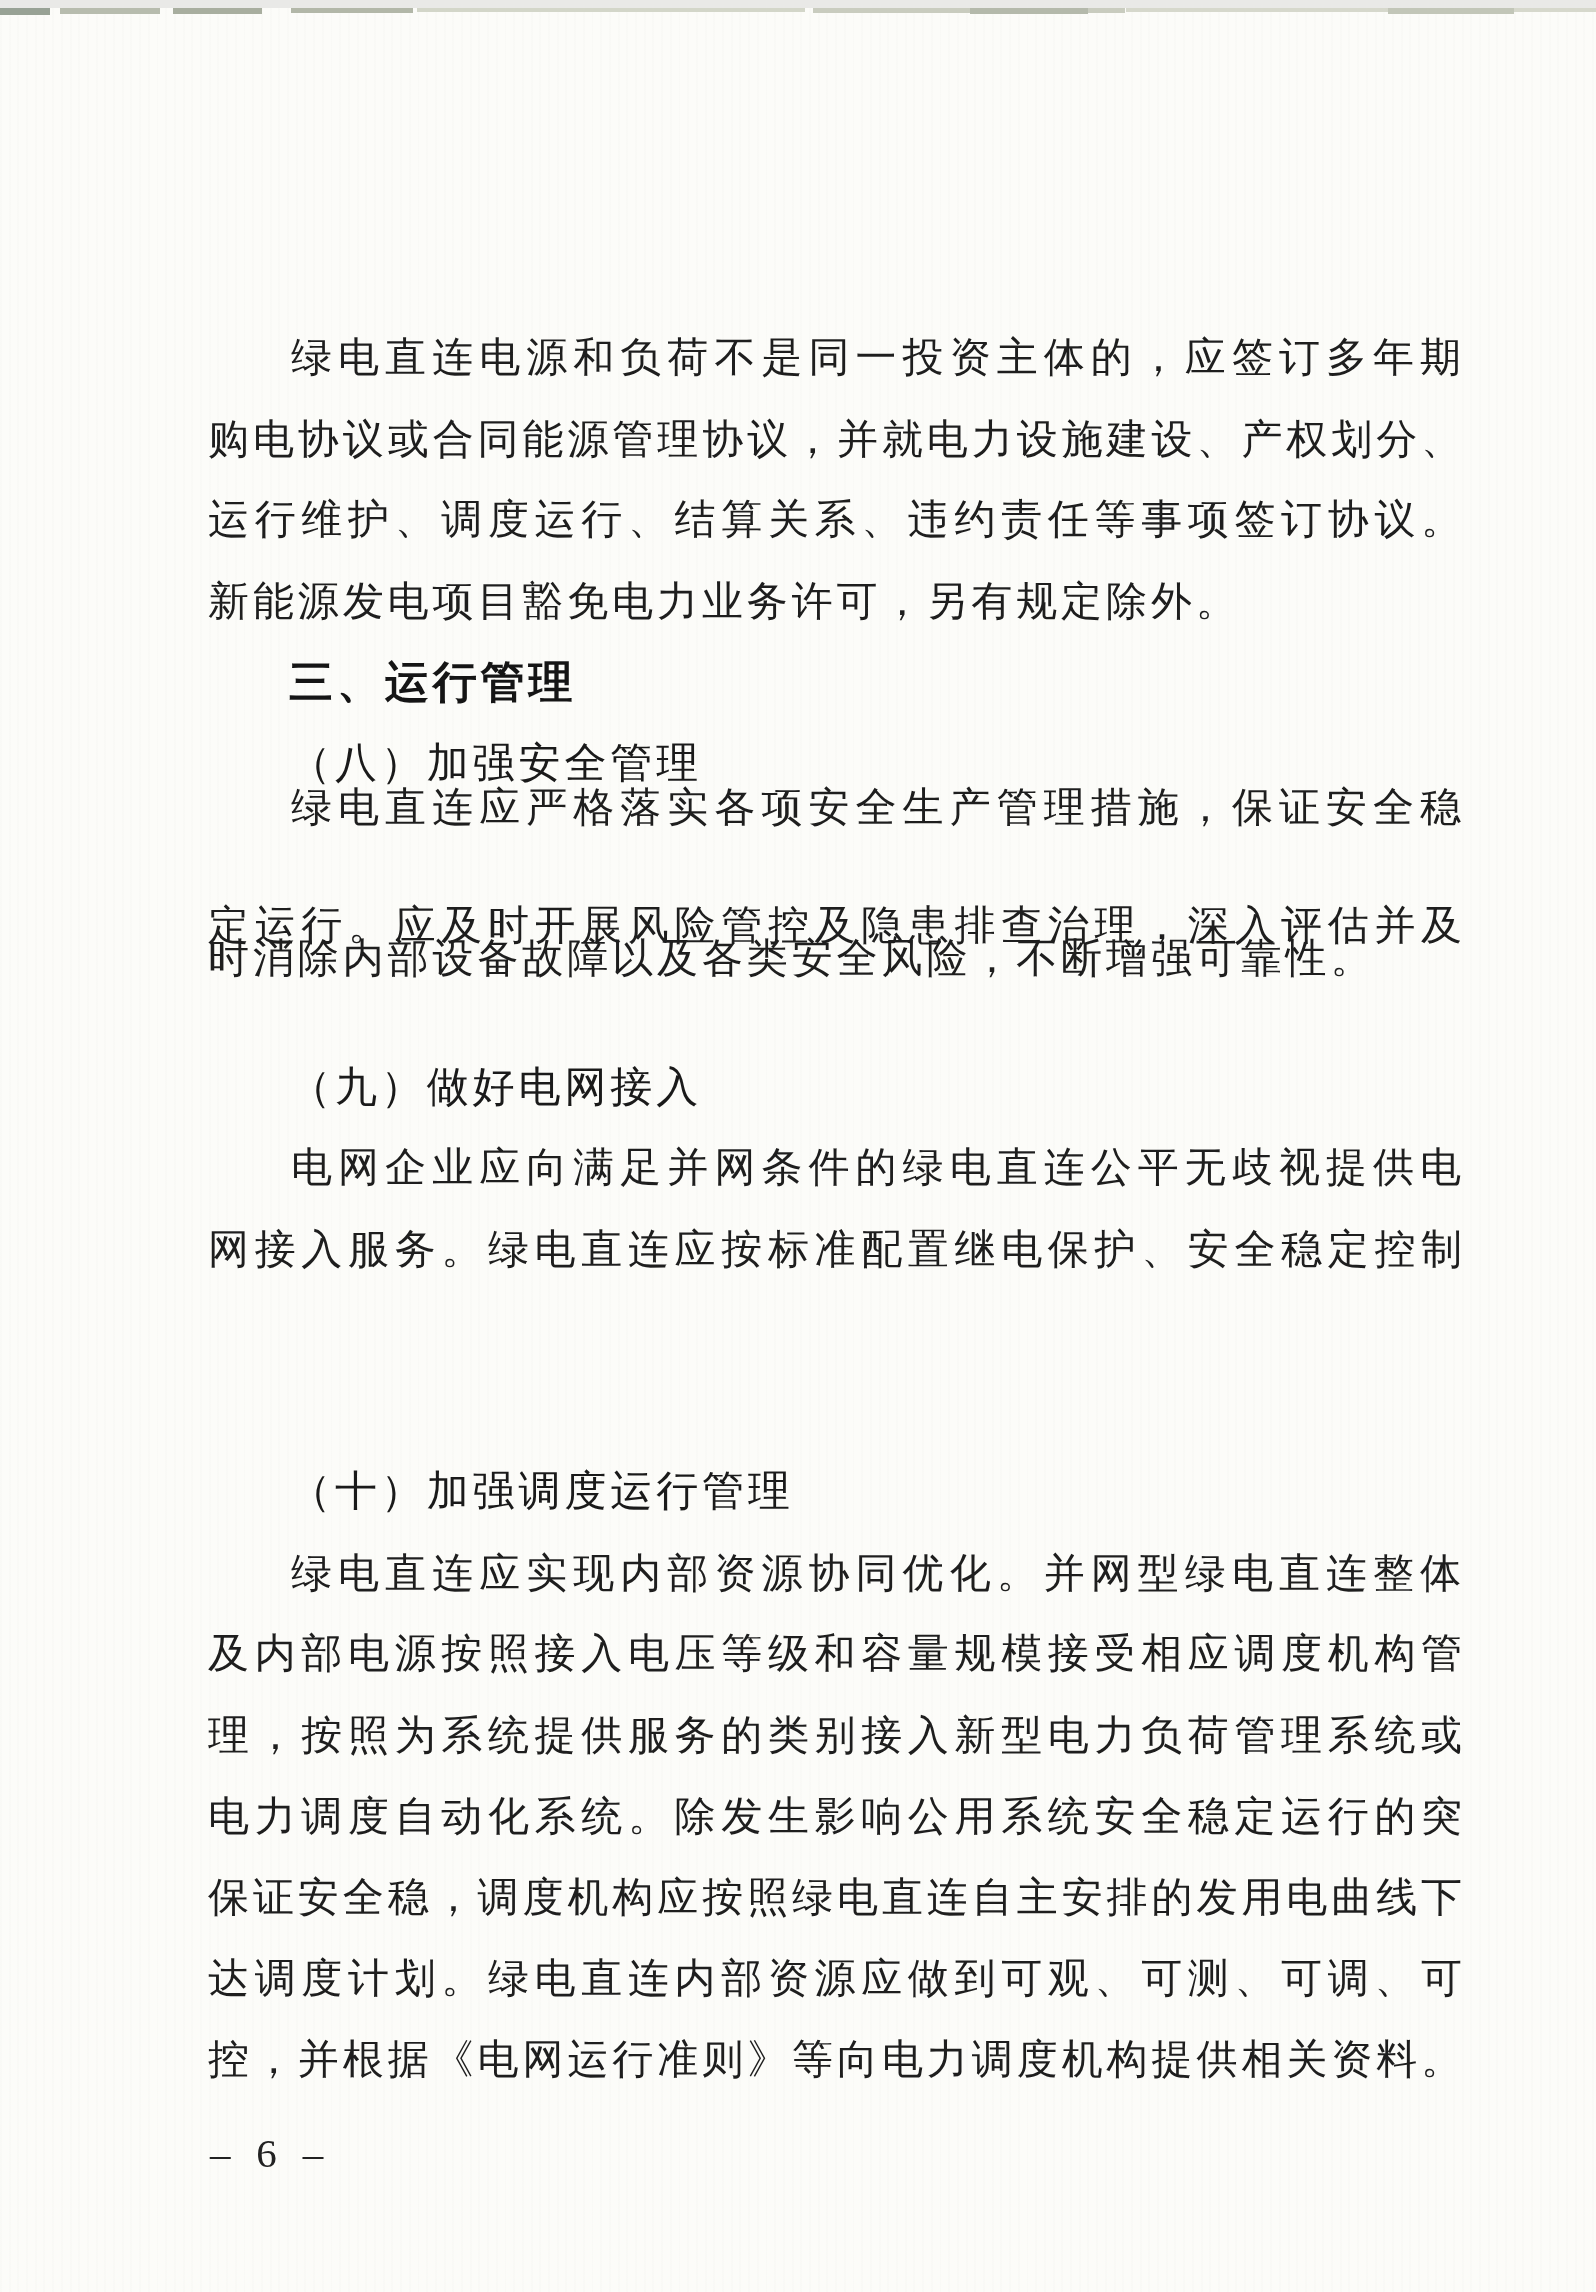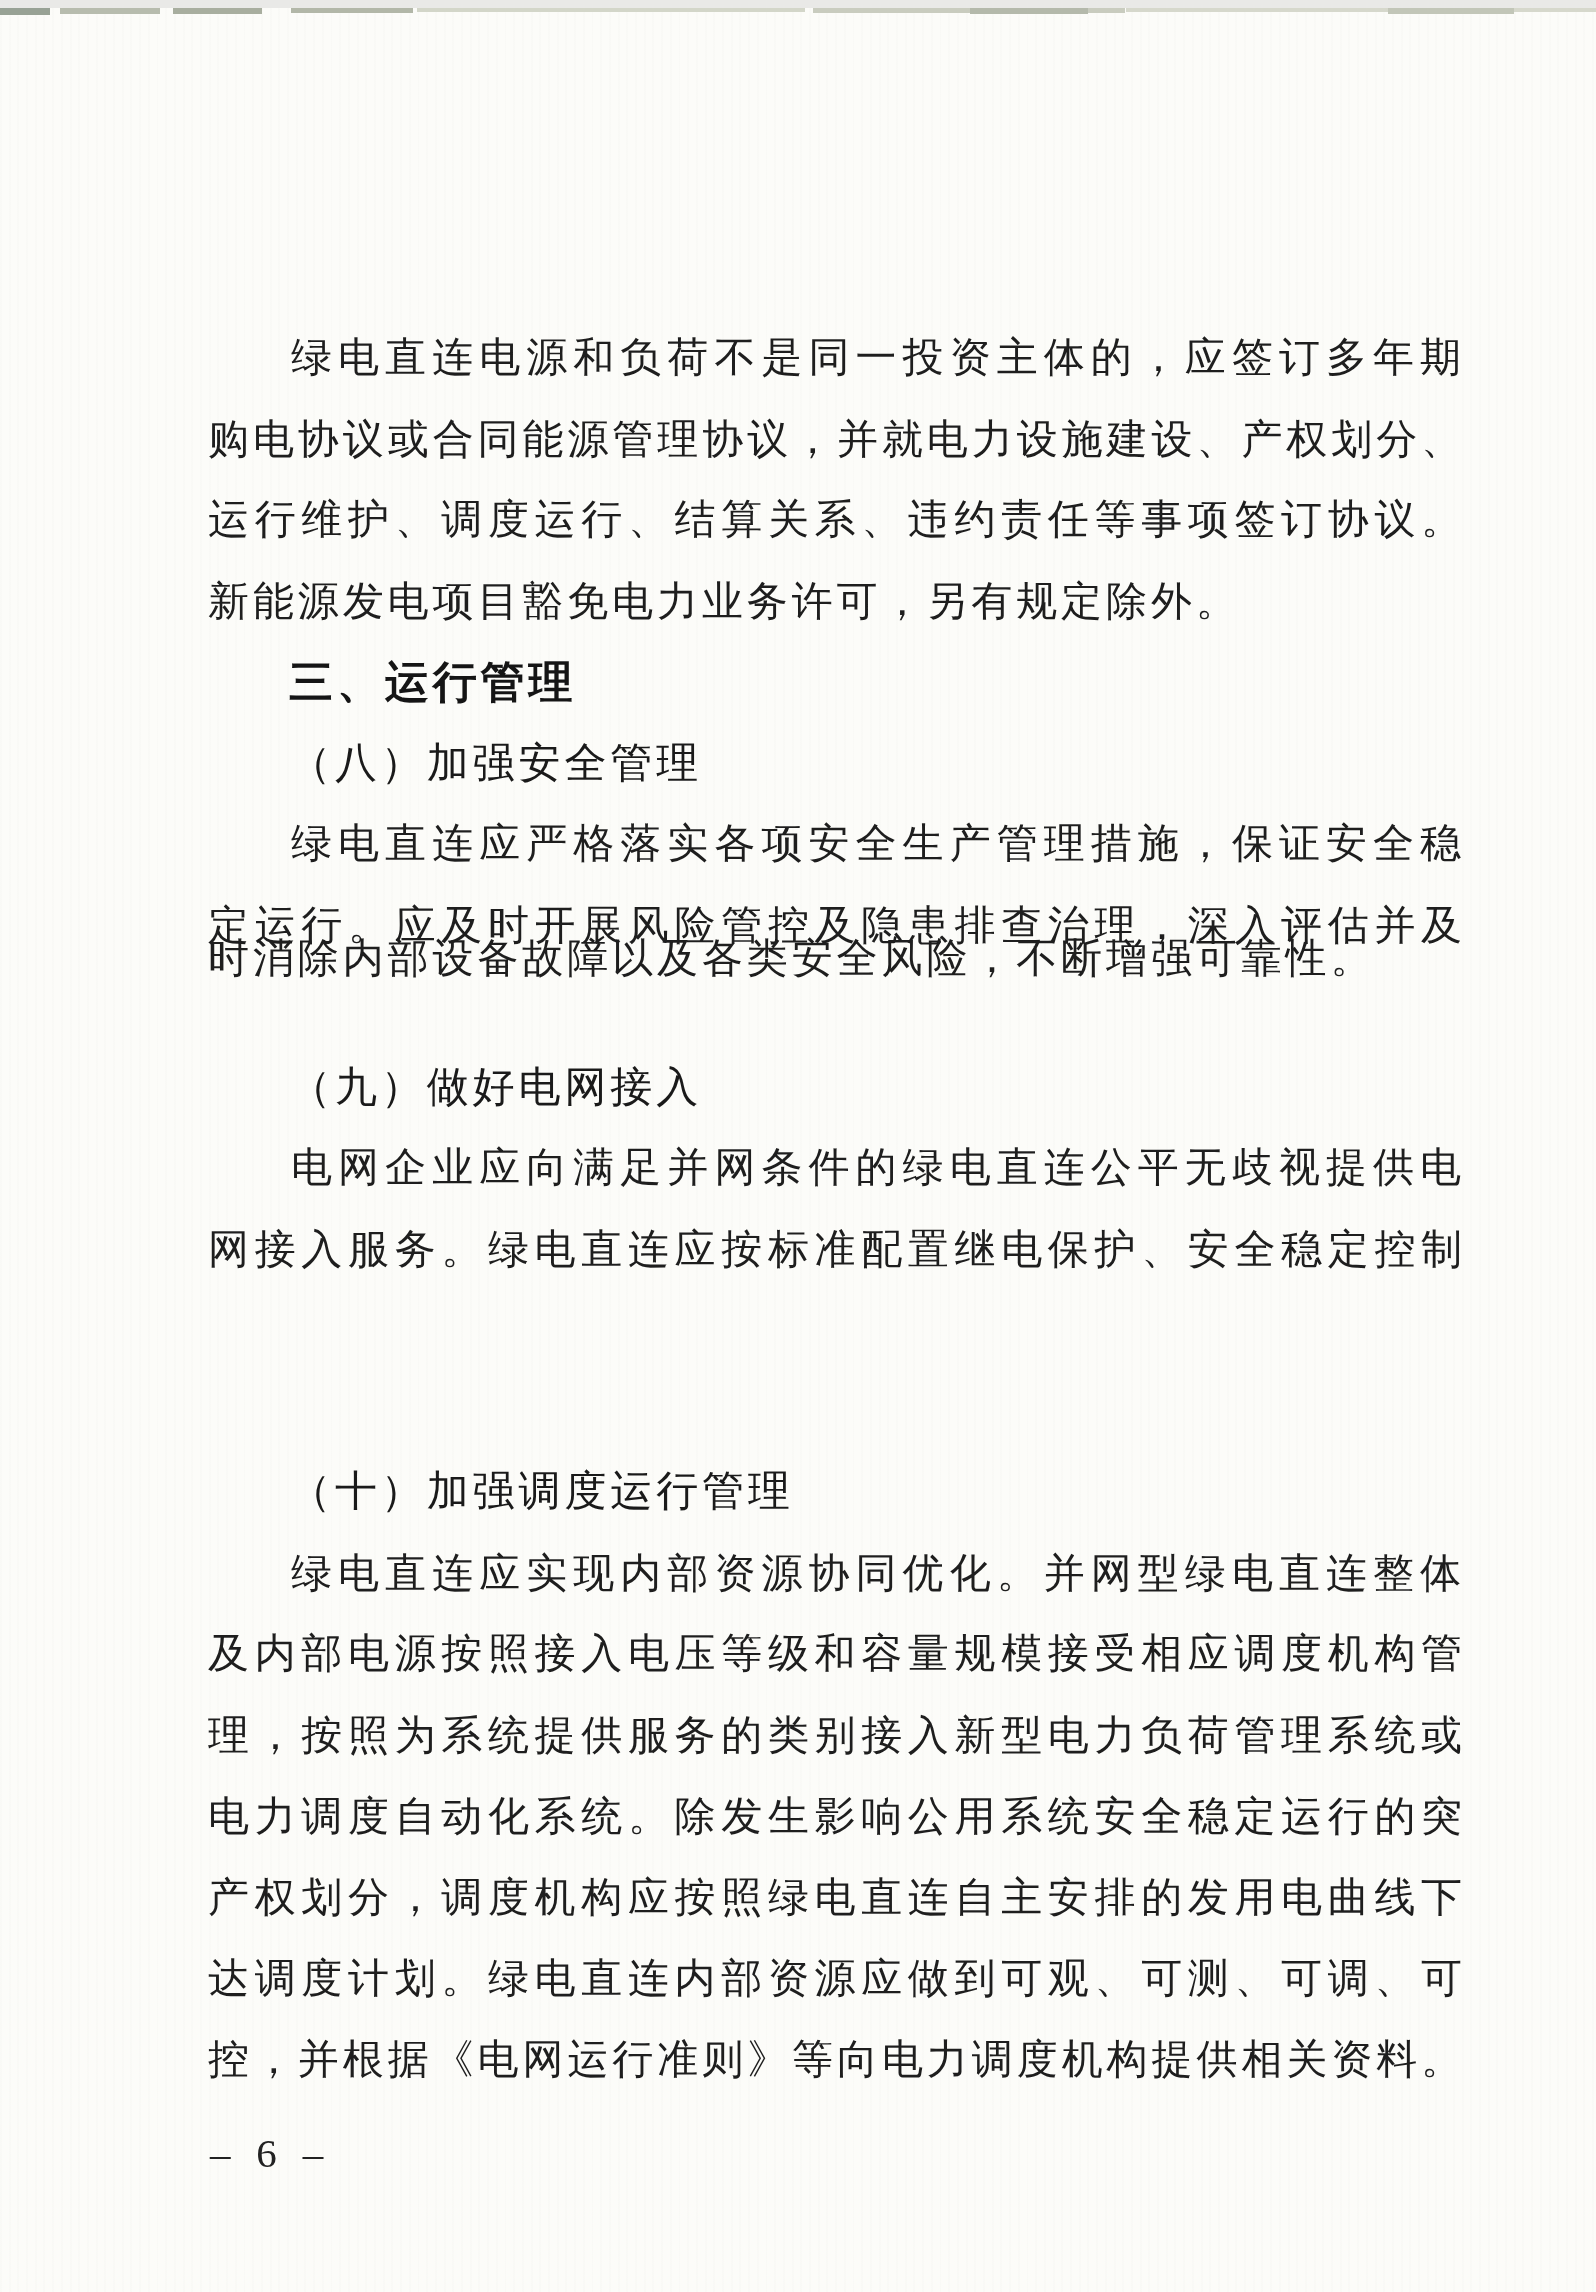--- a/index.html
+++ b/index.html
@@ -92,35 +92,35 @@
   </div>
 
   <div class="line body indent full" style="top:325px">绿电直连电源和负荷不是同一投资主体的，应签订多年期</div>
   <div class="line body full" style="top:407px">购电协议或合同能源管理协议，并就电力设施建设、产权划分、</div>
   <div class="line body full" style="top:487px">运行维护、调度运行、结算关系、违约责任等事项签订协议。</div>
   <div class="line body" style="top:569px">新能源发电项目豁免电力业务许可，另有规定除外。</div>
 
   <div class="line heading" style="top:649px">三、运行管理</div>
   <div class="line subheading" style="top:731px">（八）加强安全管理</div>
 
-  <div class="line body indent full" style="top:811px">绿电直连应严格落实各项安全生产管理措施，保证安全稳</div>
+  <div class="line body indent full" style="top:775px">绿电直连应严格落实各项安全生产管理措施，保证安全稳</div>
   <div class="line body full" style="top:893px">定运行。应及时开展风险管控及隐患排查治理，深入评估并及</div>
   <div class="line body" style="top:926px">时消除内部设备故障以及各类安全风险，不断增强可靠性。</div>
 
   <div class="line subheading" style="top:1055px">（九）做好电网接入</div>
 
   <div class="line body indent full" style="top:1135px">电网企业应向满足并网条件的绿电直连公平无歧视提供电</div>
   <div class="line body full" style="top:1217px">网接入服务。绿电直连应按标准配置继电保护、安全稳定控制</div>
 
   <div class="line subheading" style="top:1459px">（十）加强调度运行管理</div>
 
   <div class="line body indent full" style="top:1541px">绿电直连应实现内部资源协同优化。并网型绿电直连整体</div>
   <div class="line body full" style="top:1621px">及内部电源按照接入电压等级和容量规模接受相应调度机构管</div>
   <div class="line body full" style="top:1703px">理，按照为系统提供服务的类别接入新型电力负荷管理系统或</div>
   <div class="line body full" style="top:1784px">电力调度自动化系统。除发生影响公用系统安全稳定运行的突</div>
-  <div class="line body full" style="top:1865px">产权划分，调度机构应按照绿电直连自主安排的发用电曲线下</div>
+  <div class="line body full" style="top:1865px">保证安全稳，调度机构应按照绿电直连自主安排的发用电曲线下</div>
   <div class="line body full" style="top:1946px">达调度计划。绿电直连内部资源应做到可观、可测、可调、可</div>
   <div class="line body full" style="top:2027px">控，并根据《电网运行准则》等向电力调度机构提供相关资料。</div>
 
   <div class="page-num">– 6 –</div>
 
 </div>
 
 
 </body></html>

